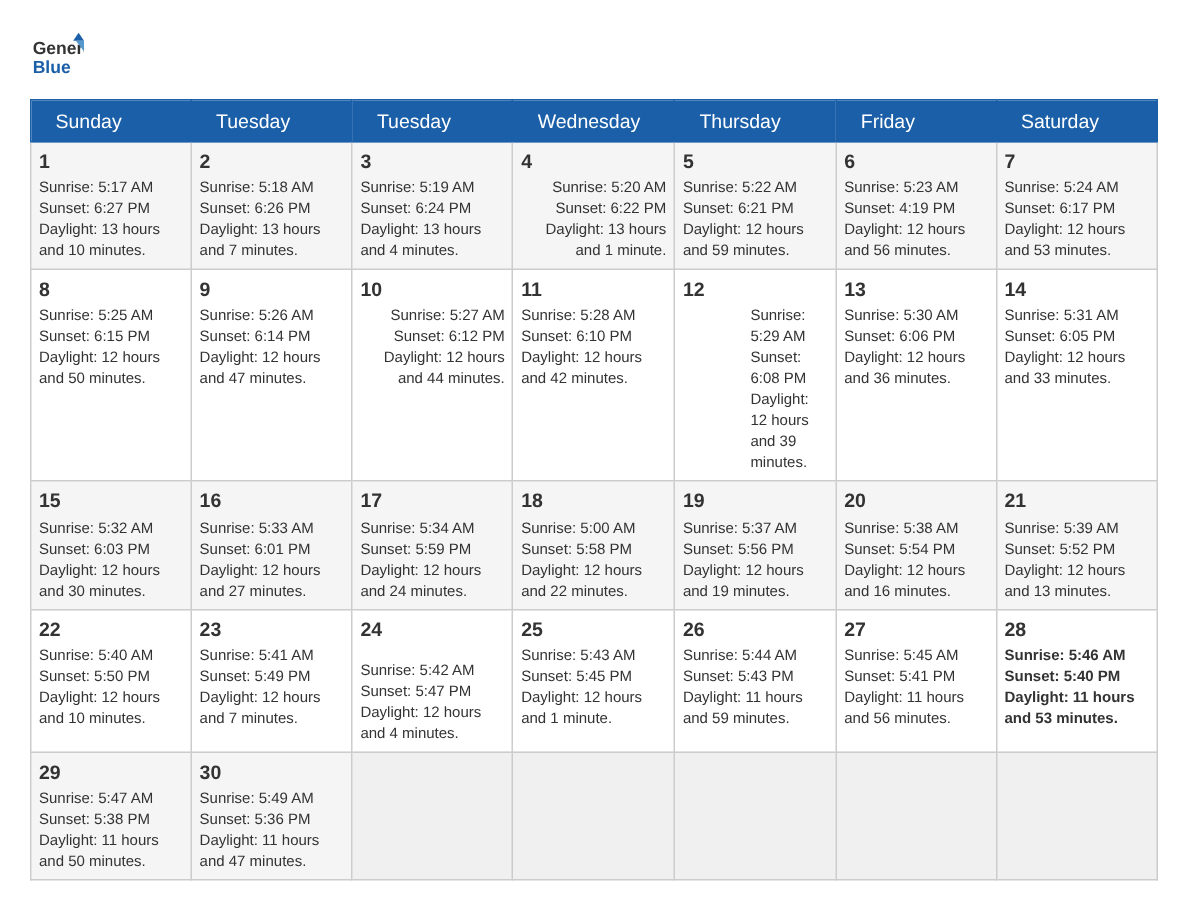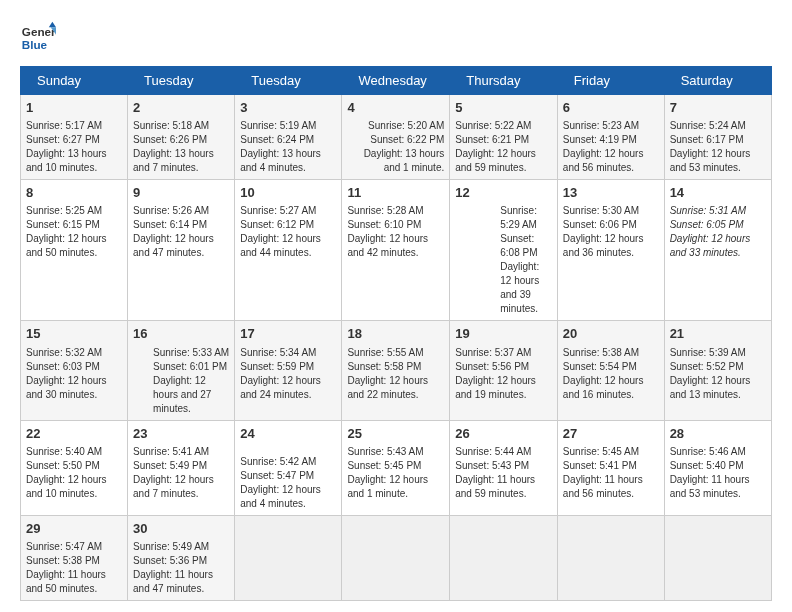--- a/index.html
+++ b/index.html
@@ -169,21 +169,21 @@
 Daylight: 12 hours and 50 minutes.</div>
         </td>
         <td>
           <span class="day-num">9</span>
           <div class="day-info" style="white-space: pre-line;">Sunrise: 5:26 AM
 Sunset: 6:14 PM
 Daylight: 12 hours and 47 minutes.</div>
         </td>
         <td>
           <span class="day-num">10</span>
-          <div class="day-info" style="white-space: pre-line;">Sunrise: 5:27 AM
+          <div class="day-info" style="white-space: pre-line; text-align: right;">Sunrise: 5:27 AM
 Sunset: 6:12 PM
 Daylight: 12 hours and 44 minutes.</div>
         </td>
         <td>
           <span class="day-num">11</span>
           <div class="day-info" style="white-space: pre-line;">Sunrise: 5:28 AM
 Sunset: 6:10 PM
 Daylight: 12 hours and 42 minutes.</div>
         </td>
         <td>
@@ -193,47 +193,47 @@
 Daylight: 12 hours and 39 minutes.</div>
         </td>
         <td>
           <span class="day-num">13</span>
           <div class="day-info" style="white-space: pre-line;">Sunrise: 5:30 AM
 Sunset: 6:06 PM
 Daylight: 12 hours and 36 minutes.</div>
         </td>
         <td>
           <span class="day-num">14</span>
-          <div class="day-info" style="white-space: pre-line; font-style: italic;">Sunrise: 5:31 AM
+          <div class="day-info" style="white-space: pre-line;">Sunrise: 5:31 AM
 Sunset: 6:05 PM
 Daylight: 12 hours and 33 minutes.</div>
         </td>
       </tr>
       <tr>
         <td>
           <span class="day-num">15</span>
           <div class="day-info" style="white-space: pre-line;">Sunrise: 5:32 AM
 Sunset: 6:03 PM
 Daylight: 12 hours and 30 minutes.</div>
         </td>
         <td>
           <span class="day-num">16</span>
-          <div class="day-info" style="white-space: pre-line; margin-left: 20px;">Sunrise: 5:33 AM
+          <div class="day-info" style="white-space: pre-line;">Sunrise: 5:33 AM
 Sunset: 6:01 PM
 Daylight: 12 hours and 27 minutes.</div>
         </td>
         <td>
           <span class="day-num">17</span>
           <div class="day-info" style="white-space: pre-line;">Sunrise: 5:34 AM
 Sunset: 5:59 PM
 Daylight: 12 hours and 24 minutes.</div>
         </td>
         <td>
           <span class="day-num">18</span>
-          <div class="day-info" style="white-space: pre-line;">Sunrise: 5:55 AM
+          <div class="day-info" style="white-space: pre-line;">Sunrise: 5:00 AM
 Sunset: 5:58 PM
 Daylight: 12 hours and 22 minutes.</div>
         </td>
         <td>
           <span class="day-num">19</span>
           <div class="day-info" style="white-space: pre-line;">Sunrise: 5:37 AM
 Sunset: 5:56 PM
 Daylight: 12 hours and 19 minutes.</div>
         </td>
         <td>
@@ -281,21 +281,21 @@
 Daylight: 11 hours and 59 minutes.</div>
         </td>
         <td>
           <span class="day-num">27</span>
           <div class="day-info" style="white-space: pre-line;">Sunrise: 5:45 AM
 Sunset: 5:41 PM
 Daylight: 11 hours and 56 minutes.</div>
         </td>
         <td>
           <span class="day-num">28</span>
-          <div class="day-info" style="white-space: pre-line;">Sunrise: 5:46 AM
+          <div class="day-info" style="white-space: pre-line; font-weight: bold;">Sunrise: 5:46 AM
 Sunset: 5:40 PM
 Daylight: 11 hours and 53 minutes.</div>
         </td>
       </tr>
       <tr>
         <td>
           <span class="day-num">29</span>
           <div class="day-info" style="white-space: pre-line;">Sunrise: 5:47 AM
 Sunset: 5:38 PM
 Daylight: 11 hours and 50 minutes.</div>

